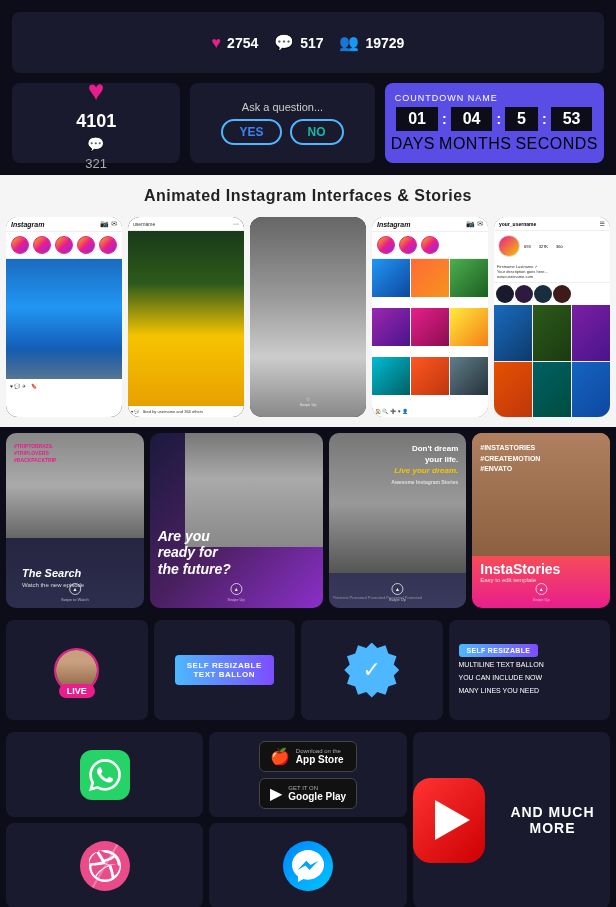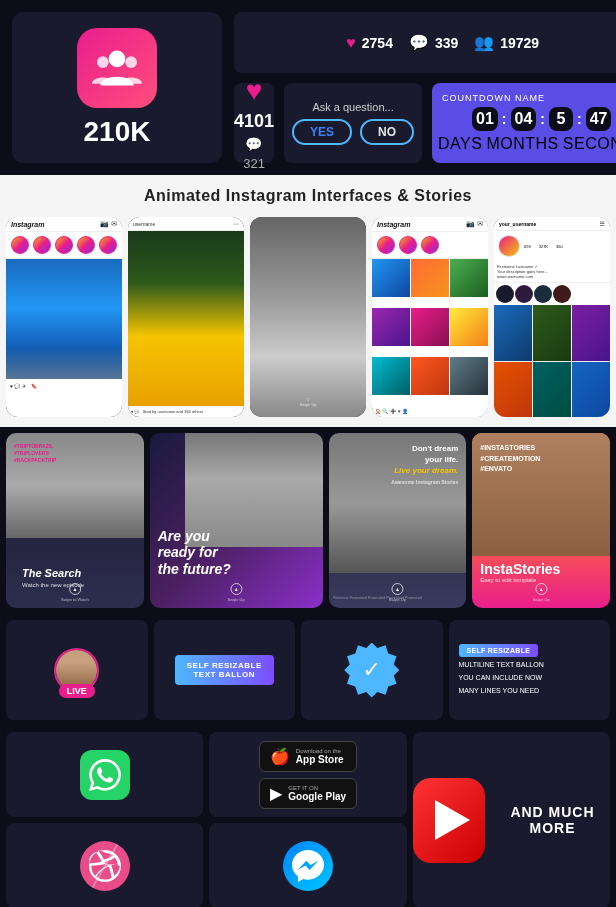--- a/index.html
+++ b/index.html
@@ -140,21 +140,21 @@
     }
 
     .qa-yes {
       border-color: #4db8ff;
       color: #3b82f6;
       background: transparent;
     }
 
     .qa-no {
       border-color: #4db8ff;
-      color: #e5e5e5;
+      color: #14b8a6;
       background: transparent;
     }
 
     .countdown-card {
       background: #5a4de6;
       border-radius: 8px;
       flex: 1.2;
       display: flex;
       flex-direction: column;
       align-items: center;
@@ -176,22 +176,22 @@
       display: flex;
       gap: 4px;
       align-items: center;
     }
 
     .cd-digit {
       background: #0d0d1a;
       color: white;
       font-size: 16px;
       font-weight: bold;
-      border-radius: 8px;
-      padding: 3px 4px;
+      border-radius: 0;
+      padding: 3px 12px;
       min-width: 24px;
       text-align: center;
     }
 
     .cd-colon {
       color: white;
       font-size: 14px;
       font-weight: bold;
     }
 
@@ -743,47 +743,31 @@
     .countdown-unit-row {
       display: flex;
       gap: 4px;
     }
   </style>
 </head>
 <body>
 
 <div class="top-section">
 
-  <div class="followers-card">
-    <div class="followers-icon">
-      <svg viewBox="0 0 60 50" xmlns="http://www.w3.org/2000/svg">
-
-        <circle cx="30" cy="14" r="10" fill="white"></circle>
-        <path d="M10 46 C10 32 50 32 50 46" fill="white"></path>
-
-        <circle cx="13" cy="18" r="7" fill="rgba(255,255,255,0.8)"></circle>
-        <path d="M0 44 C0 34 26 34 26 44" fill="rgba(255,255,255,0.8)"></path>
-
-        <circle cx="47" cy="18" r="7" fill="rgba(255,255,255,0.8)"></circle>
-        <path d="M34 44 C34 34 60 34 60 44" fill="rgba(255,255,255,0.8)"></path>
-      </svg>
-    </div>
-    <div class="followers-count">210K</div>
-  </div>
 
   <div class="right-cards">
 
     <div class="stats-row">
       <div class="stat-item">
         <span class="heart-icon">♥</span>
         <span>2754</span>
       </div>
       <div class="stat-item">
         <span class="comment-icon">💬</span>
-        <span>339</span>
+        <span>517</span>
       </div>
       <div class="stat-item">
         <span class="user-icon">👥</span>
         <span>19729</span>
       </div>
     </div>
 
     <div class="bottom-right">
 
       <div class="likes-card">
@@ -803,21 +787,21 @@
 
       <div class="countdown-card">
         <span class="countdown-label">COUNTDOWN NAME</span>
         <div class="countdown-digits">
           <span class="cd-digit">01</span>
           <span class="cd-colon">:</span>
           <span class="cd-digit">04</span>
           <span class="cd-colon">:</span>
           <span class="cd-digit">5</span>
           <span class="cd-colon">:</span>
-          <span class="cd-digit">47</span>
+          <span class="cd-digit">53</span>
         </div>
         <div class="countdown-unit-row">
           <span class="cd-unit">DAYS</span>
           <span class="cd-unit">MONTHS</span>
           <span class="cd-unit">SECONDS</span>
         </div>
       </div>
     </div>
   </div>
 </div>

